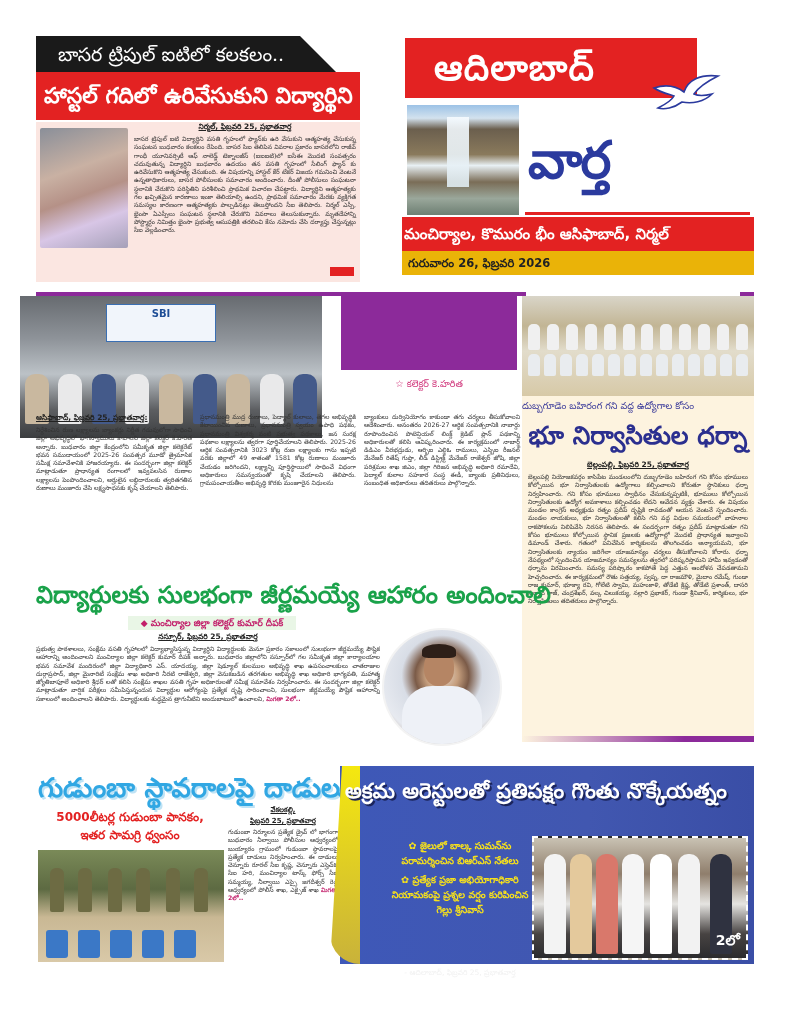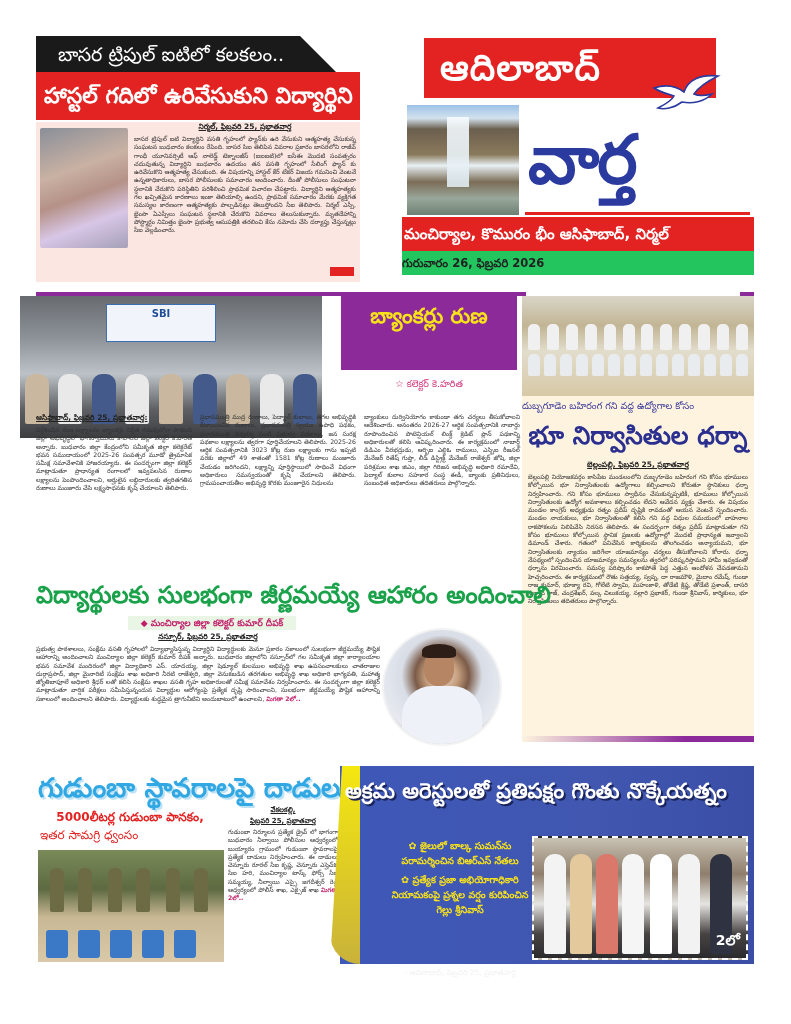--- a/index.html
+++ b/index.html
@@ -10,28 +10,28 @@
   .dateline { font-weight: bold; text-decoration: underline; font-size: 7.5px; color: #222; text-align: center; margin-bottom: 2px; }
 
   
   .kicker { left: 36px; top: 36px; width: 300px; height: 36px; background: #1a1a1a; clip-path: polygon(0 0, 88% 0, 100% 100%, 0 100%); color: #fff; font-size: 19px; line-height: 36px; padding-left: 22px; font-family: "DejaVu Serif", serif; }
   .headline-red { left: 36px; top: 72px; width: 324px; height: 48px; background: #e32222; color: #fff; font-size: 22px; font-weight: bold; line-height: 48px; padding-left: 8px; white-space: nowrap; overflow: hidden; }
   .story1 { left: 36px; top: 122px; width: 324px; height: 160px; background: #fbe6e1; padding: 0 4px; }
   .story1 .photo { float: left; width: 88px; height: 120px; margin: 6px 6px 2px 0; background: linear-gradient(160deg,#8a8f99 0%,#c9b1a3 35%,#b59187 55%,#d8c6e6 75%,#a5a0b8 100%); border-radius: 2px; }
   .story1 .end-mark { position: absolute; right: 6px; bottom: 6px; width: 24px; height: 9px; background: #e32222; }
 
   
-  .mast-red { left: 405px; top: 38px; width: 292px; height: 60px; background: #e32222; color: #fff; font-size: 36px; font-weight: bold; line-height: 60px; padding-left: 16px; letter-spacing: 1px; margin-left: 19px; }
+  .mast-red { left: 405px; top: 38px; width: 292px; height: 60px; background: #e32222; color: #fff; font-size: 36px; font-weight: bold; line-height: 60px; padding-left: 29px; letter-spacing: 1px; }
   .dove { left: 652px; top: 72px; width: 70px; height: 40px; }
   .waterfall { left: 407px; top: 105px; width: 112px; height: 110px; background: linear-gradient(180deg,#9cc2e6 0%,#d3e2ee 12%,#6b5f4e 22%,#8a7a5c 45%,#e8f0f4 55%,#7a6d57 70%,#9aa79b 85%,#6d7f72 100%); }
   .waterfall::after { content: ""; position: absolute; left: 40px; top: 12px; width: 22px; height: 70px; background: linear-gradient(180deg,#f6fbff,#e0ecf2); opacity: .9; }
-  .wordmark { left: 528px; top: 110px; width: 225px; height: 100px; color: #2b3a9e; font-size: 68px; font-weight: bold; line-height: 100px; letter-spacing: -2px; font-family: "DejaVu Sans", sans-serif; }
+  .wordmark { left: 528px; top: 110px; width: 225px; height: 100px; color: #2b3a9e; font-size: 52px; font-weight: bold; line-height: 100px; letter-spacing: -2px; font-family: "DejaVu Sans", sans-serif; }
   .mast-rule { left: 525px; top: 212px; width: 225px; height: 3px; background: #e32222; }
   .districts { left: 402px; top: 217px; width: 352px; height: 34px; background: #e32222; color: #fff; font-size: 15px; font-weight: bold; line-height: 34px; padding-left: 2px; white-space: nowrap; }
-  .dateband { left: 402px; top: 251px; width: 352px; height: 24px; background: #22c55e; color: #222; font-size: 11.5px; font-weight: bold; line-height: 24px; }
+  .dateband { left: 402px; top: 251px; width: 352px; height: 24px; background: #eab308; color: #222; font-size: 11.5px; font-weight: bold; line-height: 24px; padding-left: 6px; }
 
   
   .purple-rule { left: 36px; top: 292px; width: 490px; height: 4px; background: #8c2a9a; }
   .sbi-photo { left: 20px; top: 296px; width: 302px; height: 142px; background: linear-gradient(180deg,#676b70 0%,#8e9399 30%,#bcc2c7 55%,#5d5f62 80%,#3b3d3f 100%); }
   .sbi-banner { position: absolute; left: 86px; top: 8px; width: 110px; height: 38px; background: #f1f5fb; border: 1px solid #3a6fb3; color: #1f4e96; font-size: 10px; font-weight: bold; text-align: center; line-height: 18px; }
   .people { position: absolute; left: 0; bottom: 14px; width: 100%; height: 50px; display: flex; justify-content: space-around; }
   .people span { width: 24px; height: 50px; border-radius: 10px 10px 2px 2px; background: #e9e9ea; }
   .people span:nth-child(odd) { background: #c9b89f; }
   .people span:nth-child(3n) { background: #445a8a; }
   .bank-head { left: 341px; top: 296px; width: 176px; height: 74px; background: #8c2a9a; color: #f8e21a; font-size: 21px; font-weight: bold; line-height: 34px; text-align: center; padding-top: 3px; }
@@ -58,21 +58,21 @@
   .collector-tag { left: 128px; top: 616px; width: 168px; height: 14px; background: #e9f6e6; color: #c21f6a; font-size: 9px; font-weight: bold; text-align: center; line-height: 14px; }
   .nutr-body { left: 36px; top: 632px; width: 344px; height: 118px; overflow: hidden; }
   .collector-photo { left: 382px; top: 628px; width: 120px; height: 118px; border-radius: 50%; background: radial-gradient(circle at 50% 40%,#e9ddd3 0%,#c59e7d 18%,#7b5b48 30%,#d8dde6 45%,#e7eaf0 70%,#8b6a4f 100%); border: 2px solid #f3f3f3; overflow: hidden; }
   .collector-photo .face { position: absolute; left: 40px; top: 20px; width: 30px; height: 36px; border-radius: 45%; background: #b58564; }
   .collector-photo .hair { position: absolute; left: 38px; top: 14px; width: 34px; height: 14px; border-radius: 50% 50% 20% 20%; background: #2d1f18; }
   .collector-photo .shirt { position: absolute; left: 18px; top: 56px; width: 80px; height: 60px; border-radius: 30px 30px 0 0; background: #eef1f7; }
 
   
   .gud-head { left: 38px; top: 768px; width: 300px; height: 40px; color: #31a7e3; font-size: 27px; font-weight: bold; line-height: 40px; text-shadow: 2px 2px 0 #bfe3f5; white-space: nowrap; }
   .gud-sub1 { left: 40px; top: 810px; width: 180px; color: #e32222; font-size: 12px; font-weight: bold; text-align: center; }
-  .gud-sub2 { left: 40px; top: 828px; width: 180px; color: #e32222; font-size: 12px; font-weight: normal; }
+  .gud-sub2 { left: 40px; top: 828px; width: 180px; color: #e32222; font-size: 12px; font-weight: bold; text-align: center; }
   .gud-photo { left: 38px; top: 850px; width: 186px; height: 112px; background: linear-gradient(180deg,#7a8a58 0%,#5d6a42 35%,#c9b894 60%,#d9c9a8 100%); overflow: hidden; }
   .gud-photo .cop { position: absolute; top: 18px; width: 14px; height: 44px; background: #6d6b43; border-radius: 6px 6px 2px 2px; }
   .gud-photo .drum { position: absolute; top: 80px; width: 22px; height: 28px; background: #3b78c6; border-radius: 3px; }
   .gud-body { left: 228px; top: 806px; width: 110px; height: 160px; overflow: hidden; }
   .gud-body .dateline { font-size: 7px; }
 
   
   .arrest-panel { left: 340px; top: 766px; width: 414px; height: 198px; background: linear-gradient(90deg,#3e58b8 0%,#4157b0 60%,#3a4ea6 100%); }
   .arrest-swoosh { left: 330px; top: 766px; width: 30px; height: 198px; background: linear-gradient(180deg,#f5e80f,#c9b23a); border-radius: 0 0 0 40px; clip-path: polygon(40% 0,100% 0,100% 100%,0 100%); }
   .arrest-head { left: 345px; top: 770px; width: 406px; height: 42px; color: #fff; font-size: 21px; font-weight: bold; line-height: 42px; text-shadow: 2px 2px 0 #1b245a; white-space: nowrap; }
@@ -113,21 +113,20 @@
       <span></span>
       <span></span>
       <span></span>
       <span></span>
       <span></span>
       <span></span>
       <span></span>
   </div>
 </div>
 <div class="abs bank-head">
-  <div>బ్యాంకర్లు రుణ</div>
 </div>
 <div class="abs bank-byline">☆ కలెక్టర్ కె.హరిత</div>
 <div class="abs bank-cols">
   <div class="col">
     <div class="dateline" style="text-align:left">ఆసిఫాబాద్, ఫిబ్రవరి 25, ప్రభాతవార్త:</div>
     <div class="body-text">నిర్దేశించిన రుణ లక్ష్యాలను బ్యాంకర్లు నిర్ణీత గడువులోగా సాధించి జిల్లా అభివృద్ధిలో భాగస్వాములు కావాలని జిల్లా కలెక్టర్ కె.హరిత అన్నారు. బుధవారం జిల్లా కేంద్రంలోని సమీకృత జిల్లా కలెక్టరేట్ భవన సముదాయంలో 2025-26 సంవత్సర మూడో త్రైమాసిక సమీక్ష సమావేశానికి హాజరయ్యారు. ఈ సందర్భంగా జిల్లా కలెక్టర్ మాట్లాడుతూ ప్రాధాన్యత రంగాలలో ఇవ్వవలసిన రుణాల లక్ష్యాలను పెంపొందించాలని, అర్హులైన లబ్ధిదారులకు త్వరితగతిన రుణాలు మంజూరు చేసి లక్ష్యసాధనకు కృషి చేయాలని తెలిపారు.</div>
   </div>
   <div class="col">
     <div class="body-text">ప్రధానమంత్రి ముద్ర రుణాలు, పెద్యాల్ కులాలు, తెగల అభివృద్ధికి కేటాయించిన రుణాలు, ప్రధానమంత్రి స్వయం ఉపాధి పథకం, ప్రధానమంత్రి విశ్వకర్మ వంటి ప్రభుత్వ పథకాలు, జన సురక్ష పథకాల లక్ష్యాలను త్వరగా పూర్తిచేయాలని తెలిపారు. 2025-26 ఆర్థిక సంవత్సరానికి 3023 కోట్ల రుణ లక్ష్యాలకు గాను ఇప్పటి వరకు జిల్లాలో 49 శాతంతో 1581 కోట్ల రుణాలు మంజూరు చేయడం జరిగిందని, లక్ష్యాన్ని పూర్తిస్థాయిలో సాధించే విధంగా అధికారులు సమన్వయంతో కృషి చేయాలని తెలిపారు. గ్రామపంచాయతీల అభివృద్ధి కొరకు మంజూరైన నిధులను</div>
   </div>

